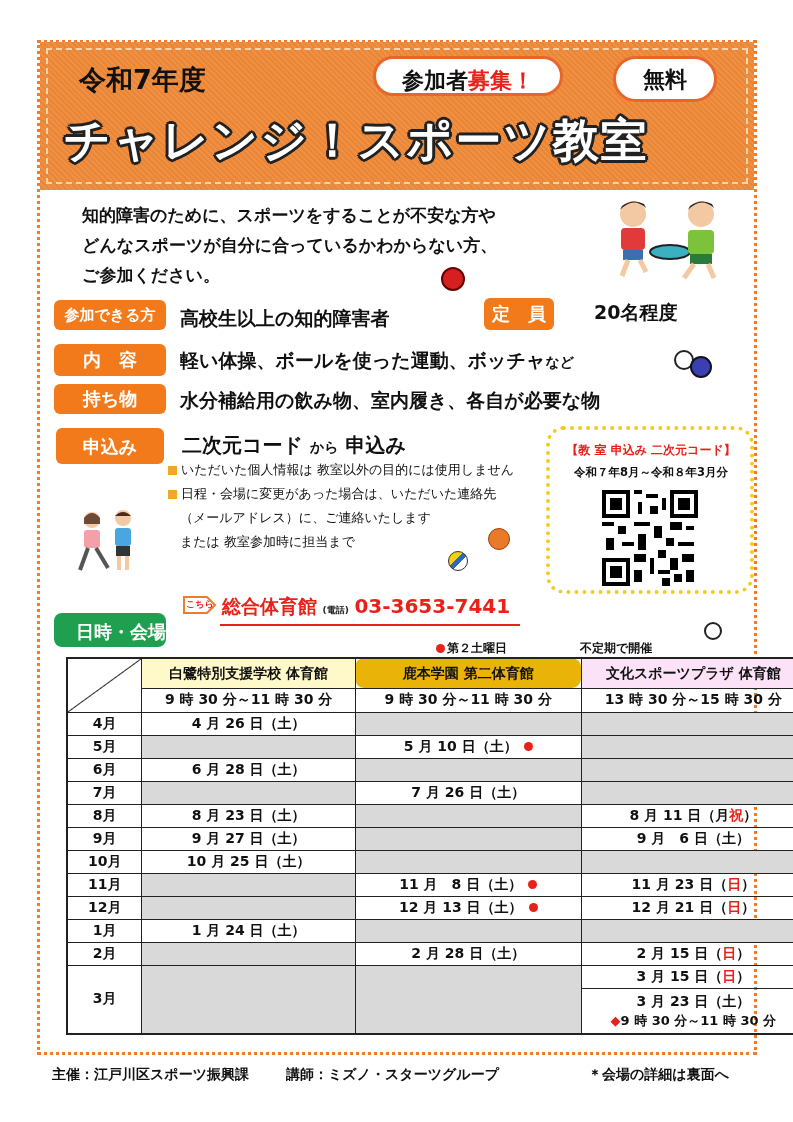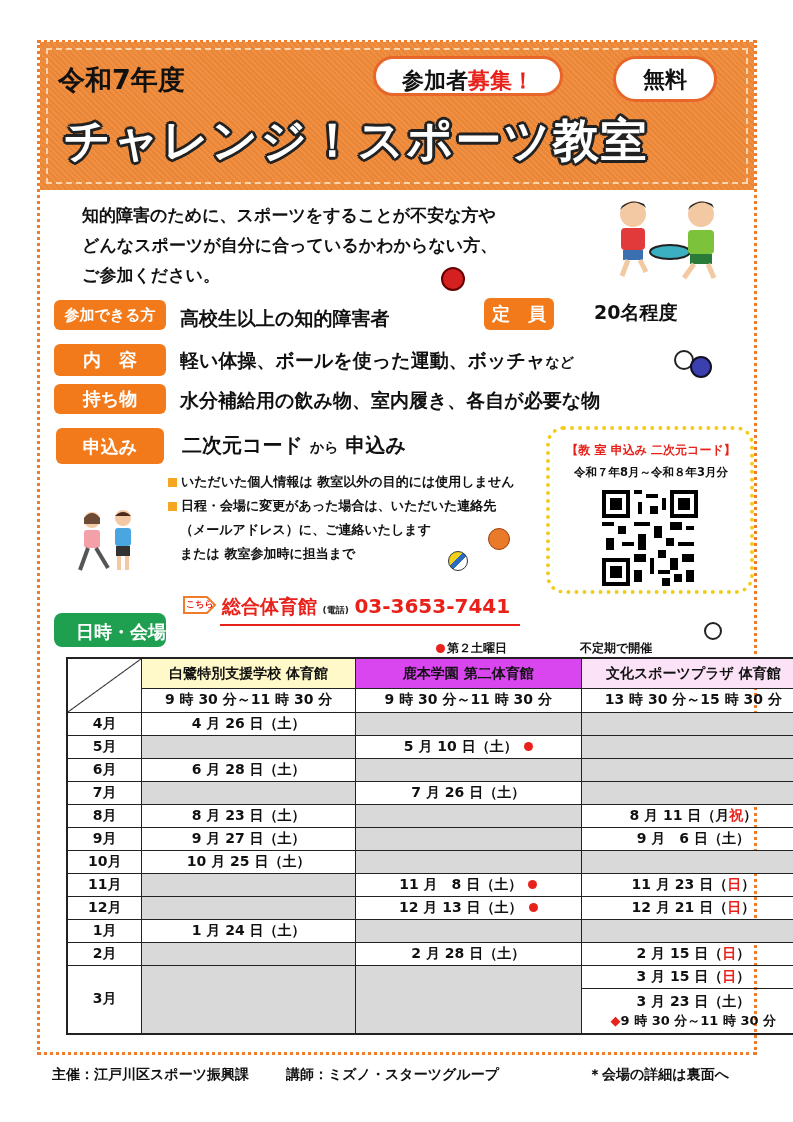--- a/index.html
+++ b/index.html
@@ -1,42 +1,42 @@
 <!DOCTYPE html>
 <html><head>
 <meta charset="utf-8">
 <style>
   html, body { margin:0; padding:0; }
   body { width:793px; height:1122px; background:#ffffff; position:relative; font-family:"DejaVu Sans","Liberation Sans",sans-serif; color:#111; overflow:hidden; }
   .abs { position:absolute; }
   .frame { left:37px; top:40px; width:720px; height:1015px; border:3px dotted #f07b2a; box-sizing:border-box; }
   .banner { left:40px; top:42px; width:714px; height:148px; background:#f08a3a; background-image:repeating-linear-gradient(45deg, rgba(255,255,255,0.04) 0 2px, rgba(0,0,0,0.03) 2px 4px); }
   .banner-inner { left:46px; top:48px; width:702px; height:136px; border:2px dashed rgba(255,230,200,0.8); box-sizing:border-box; }
-  .year { left:58px; top:62px; font-size:27px; font-weight:bold; color:#111; }
+  .year { left:79px; top:62px; font-size:27px; font-weight:bold; color:#111; }
   .pill { background:#fff; border:3px solid #e8662a; border-radius:24px; box-sizing:border-box; text-align:center; font-weight:bold; }
   .pill1 { left:373px; top:56px; width:190px; height:40px; font-size:22px; line-height:44px; }
   .pill2 { left:613px; top:56px; width:104px; height:46px; font-size:22px; line-height:42px; }
   .red { color:#e8221a; }
   .title { left:64px; top:110px; font-size:46px; font-weight:bold; color:#fff; letter-spacing:2px;
            text-shadow: -2px -2px 0 #222, 2px -2px 0 #222, -2px 2px 0 #222, 2px 2px 0 #222, 0 3px 0 #222, 3px 0 0 #222, 0 -3px 0 #222, -3px 0 0 #222; }
   .intro { left:82px; top:200px; font-size:17px; font-weight:bold; line-height:30px; }
   .label { background:#f27a1a; color:#fff; border-radius:6px; font-weight:bold; text-align:center; box-sizing:border-box; }
   .label-green { background:#1fa050; color:#fff; border-radius:8px; font-weight:bold; text-align:right; }
   .rowtext { font-size:19px; font-weight:bold; }
-  .bullet { font-size:13px; font-weight:bold; line-height:24px;margin-top:12px; }
+  .bullet { font-size:13px; font-weight:normal; line-height:24px; }
   .sq { display:inline-block; width:9px; height:9px; margin-right:4px; vertical-align:middle; }
   .qrbox { left:546px; top:426px; width:208px; height:168px; border:4px dotted #f3cc1a; border-radius:18px; box-sizing:border-box; }
   .qr { left:602px; top:490px; width:96px; height:96px; background:#fff; }
   .phone-line { left:220px; top:624px; width:300px; height:2px; background:#e8221a; }
   table.sched { position:absolute; left:66px; top:657px; width:741px; border-collapse:collapse; font-weight:bold; font-size:14px; }
   table.sched td { border:1px solid #222; height:22px; padding:0; text-align:center; }
   table.sched { border:2px solid #222; }
   .gray { background:#d9d9d9; }
   .hdr1 { background:#fff8c8; }
-  .hdr2 { background:#d946ef; }
+  .hdr2 { background:#eab308;border-radius:9px; }
   .hdr3 { background:#fbe2f6; }
   .venue { font-size:14px; line-height:16px; }
   .dot { display:inline-block; width:9px; height:9px; border-radius:50%; background:#e8221a; margin-left:6px; vertical-align:middle; }
   .sun { color:#e8221a; }
   .footer { top:1066px; font-size:14px; font-weight:bold; }
   .ball { border-radius:50%; }
 </style>
 </head>
 <body>
 

